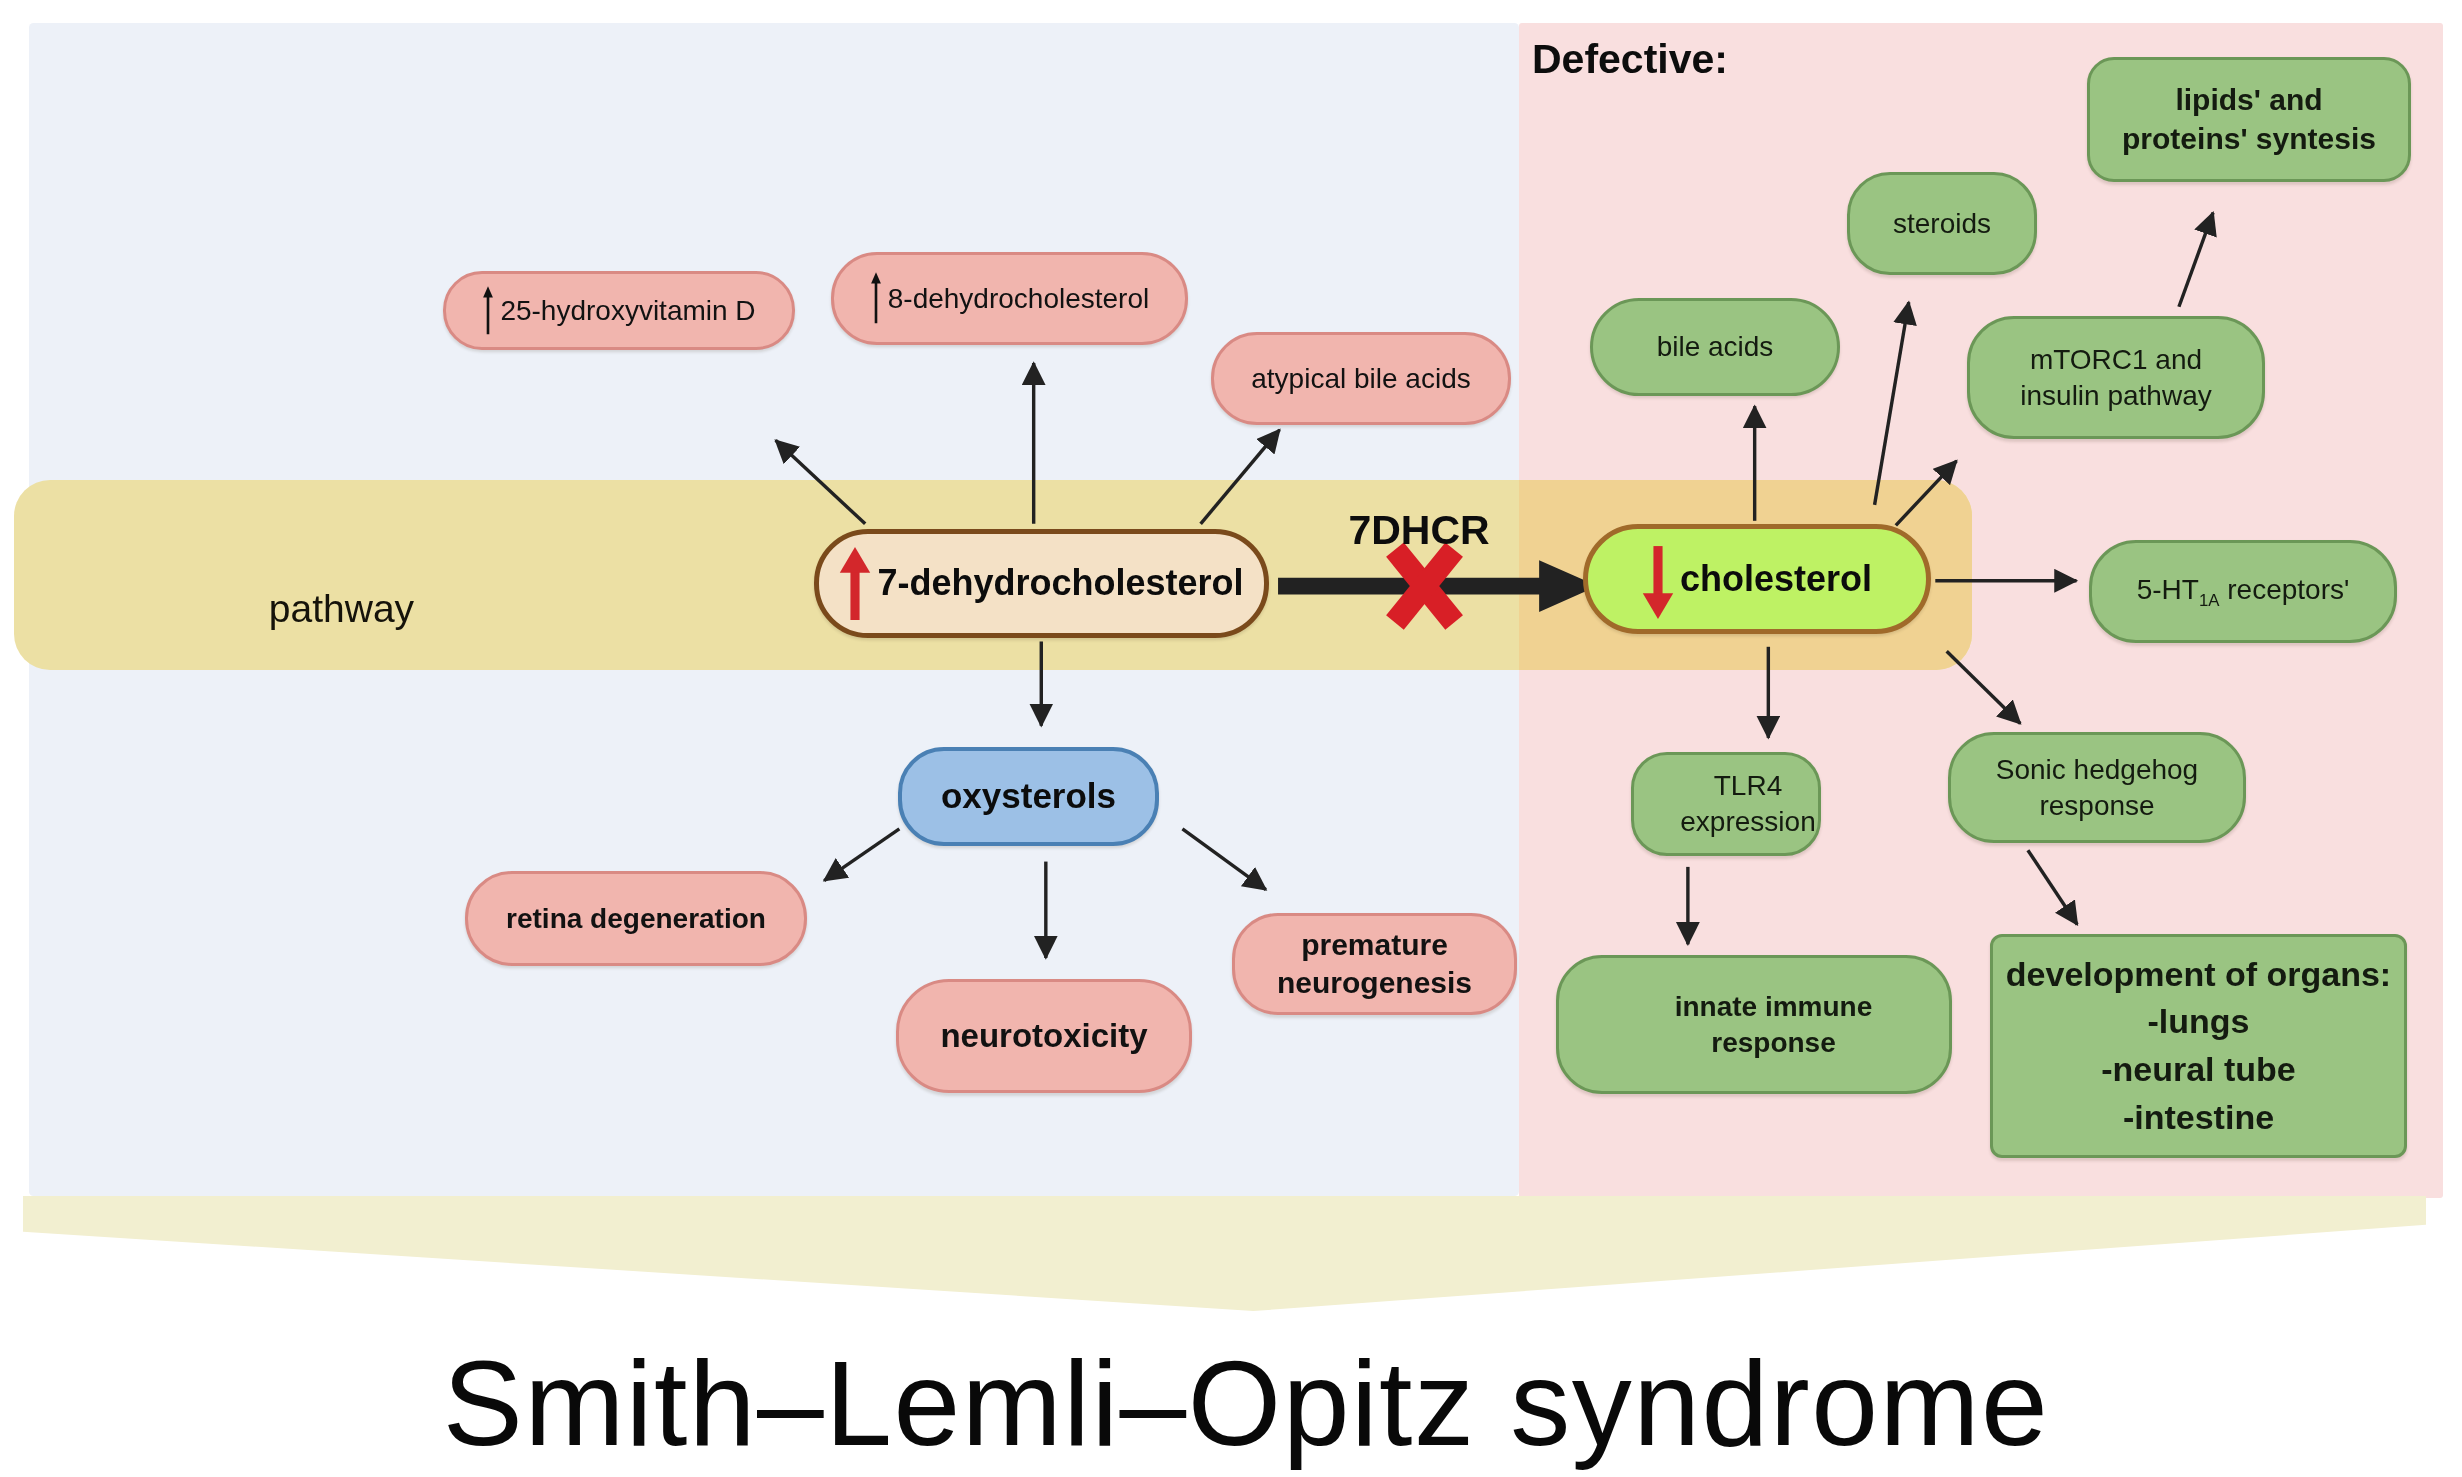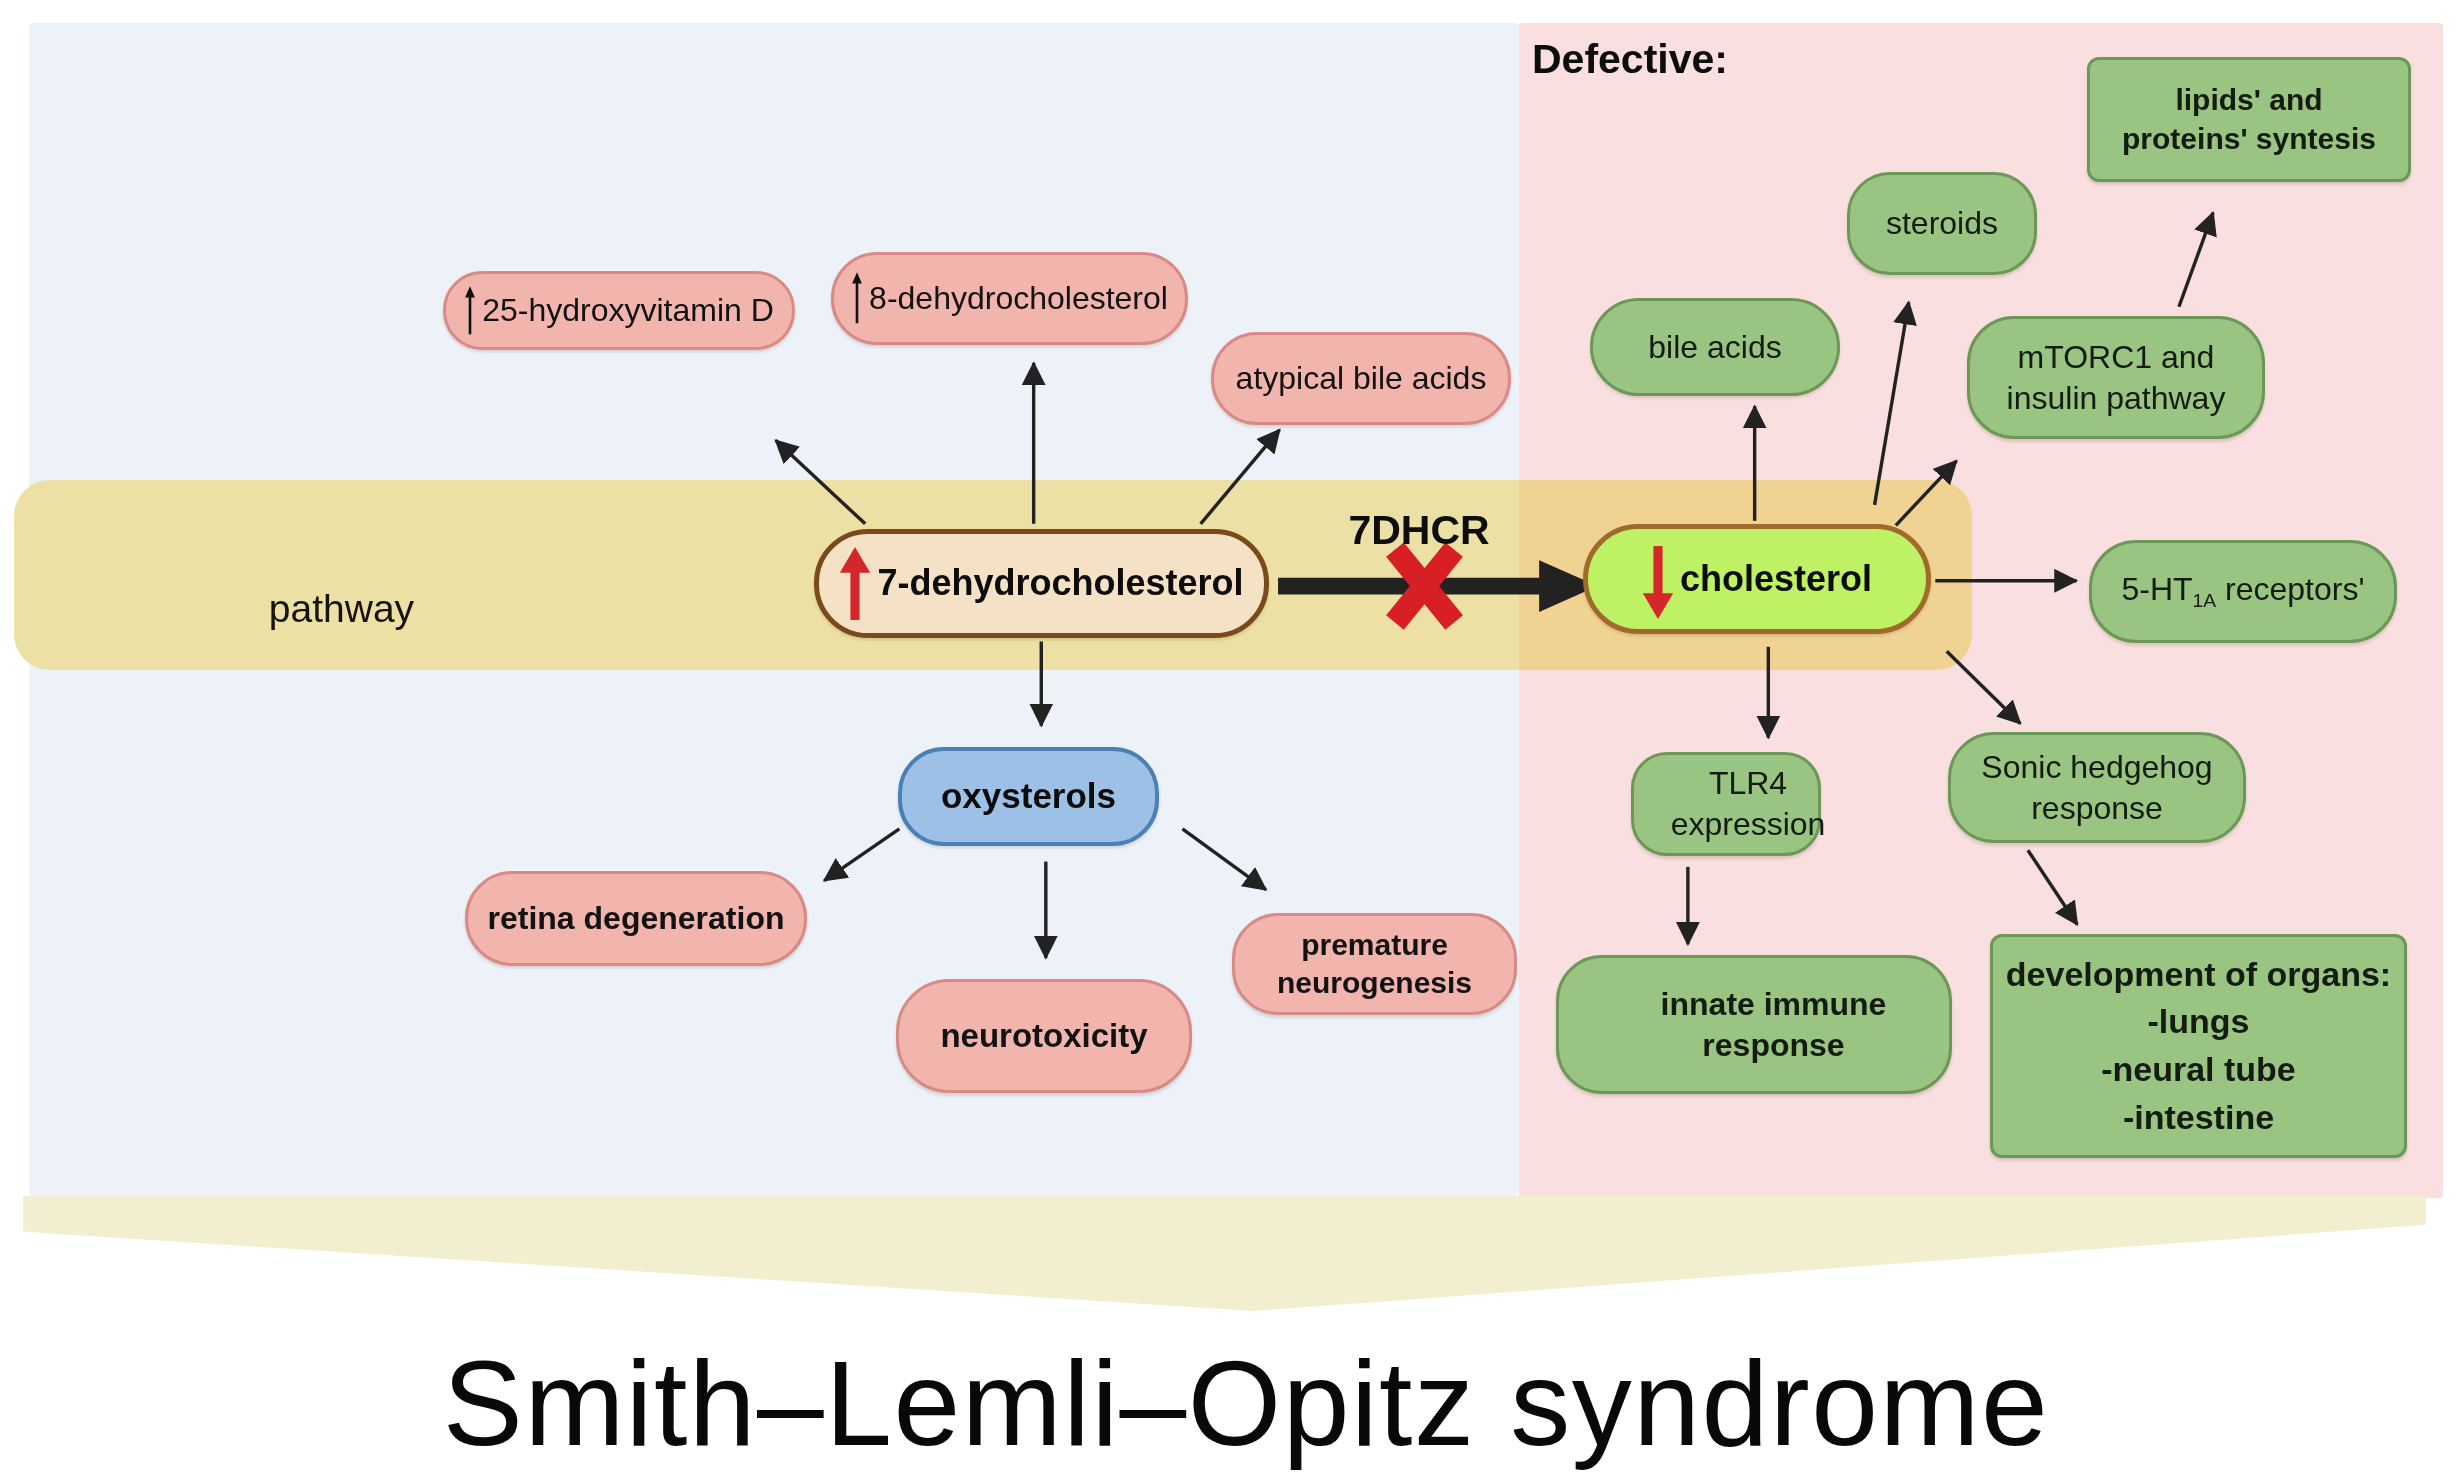--- a/index.html
+++ b/index.html
@@ -17,21 +17,21 @@
 
   
   .caption{position:absolute;white-space:nowrap;}
   #label-pathway{left:129px;top:522px;width:425px;font-size:39px;line-height:1.48;text-align:center;color:#15130a;white-space:normal;}
   #label-defective{left:1532px;top:36px;font-size:41px;font-weight:bold;color:#0d0d0d;}
   #label-7dhcr{left:1334px;top:507px;width:170px;text-align:center;font-size:41px;font-weight:bold;color:#0d0d0d;}
   #main-title{left:0;right:0;top:1334px;text-align:center;font-size:120px;letter-spacing:1.5px;color:#090909;padding-left:30px;}
 
   
   .node{position:absolute;display:flex;align-items:center;justify-content:center;
-        box-sizing:border-box;text-align:center;font-size:32px;line-height:1.28;
+        box-sizing:border-box;text-align:center;font-size:28px;line-height:1.28;
         box-shadow:0 2.3px 3px rgba(60,40,20,.14);}
   .node .lines{display:block;}
   .node .lines span{display:block;}
   .pink{background:#f1b5ae;border:3.8px solid #d98a84;color:#121212;}
   .green{background:#9ac482;border:3.8px solid #6b9757;color:#141b10;}
   .bold{font-weight:bold;}
 
   #node-hv25{left:443px;top:271px;width:352px;height:79px;border-radius:39px;}
   #node-dhc8{left:831px;top:252px;width:357px;height:93px;border-radius:46px;}
   #node-atypical{left:1211px;top:332px;width:300px;height:93px;border-radius:46px;}
@@ -42,21 +42,21 @@
   #node-oxysterols{left:898px;top:747px;width:261px;height:99px;border-radius:46px;
         background:#9cc0e6;border:4.6px solid #4a80b4;font-weight:bold;font-size:35px;color:#0c0c0c;}
 
   #node-dhc7{left:814px;top:529px;width:455px;height:109px;border-radius:54px;
         background:#f4e1c6;border:5.3px solid #7a4a1b;font-weight:bold;font-size:36px;color:#0c0c0c;}
   #node-cholesterol{left:1583px;top:524px;width:348px;height:110px;border-radius:55px;
         background:#bef264;border:5.3px solid #a06a2a;font-weight:bold;font-size:36px;color:#0c0c0c;}
 
   #node-bile{left:1590px;top:298px;width:250px;height:98px;border-radius:49px;}
   #node-steroids{left:1847px;top:172px;width:190px;height:103px;border-radius:43px;}
-  #node-lipids{left:2087px;top:57px;width:324px;height:125px;border-radius:12px;font-size:30px;}
+  #node-lipids{left:2087px;top:57px;width:324px;height:125px;border-radius:27px;font-size:30px;}
   #node-mtorc1{left:1967px;top:316px;width:298px;height:123px;border-radius:47px;}
   #node-serotonin{left:2089px;top:525px;width:308px;height:103px;border-radius:47px;margin-top:15px;}
   #node-serotonin sub{font-size:0.6em;}
   #node-tlr4{left:1631px;top:752px;width:190px;height:104px;border-radius:36px;padding-left:44px;}
   #node-sonic{left:1948px;top:732px;width:298px;height:111px;border-radius:46px;}
   #node-innate{left:1556px;top:955px;width:396px;height:139px;border-radius:46px;padding-left:39px;}
   #node-organs{left:1990px;top:934px;width:417px;height:224px;border-radius:12px;font-size:34px;line-height:1.4;}
 
   
   .mini-arrow{display:inline-block;margin-right:6px;flex:0 0 auto;}

